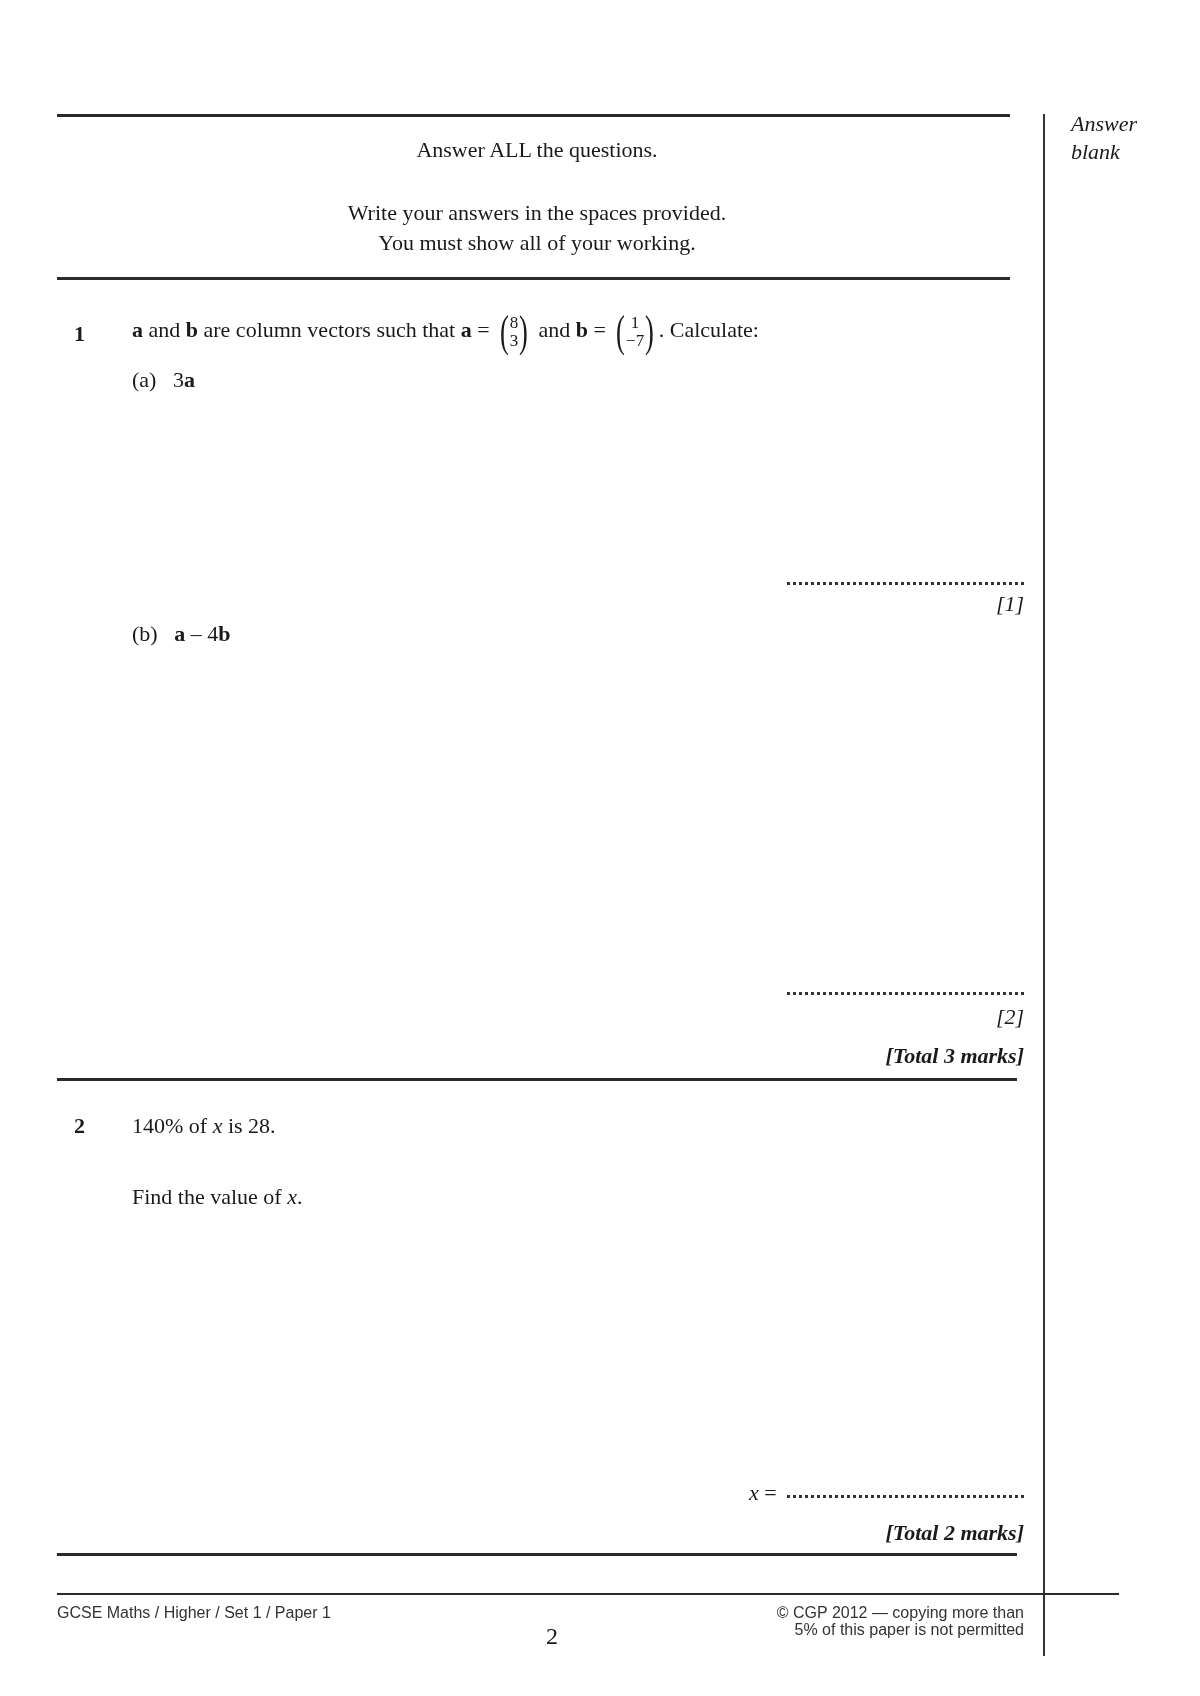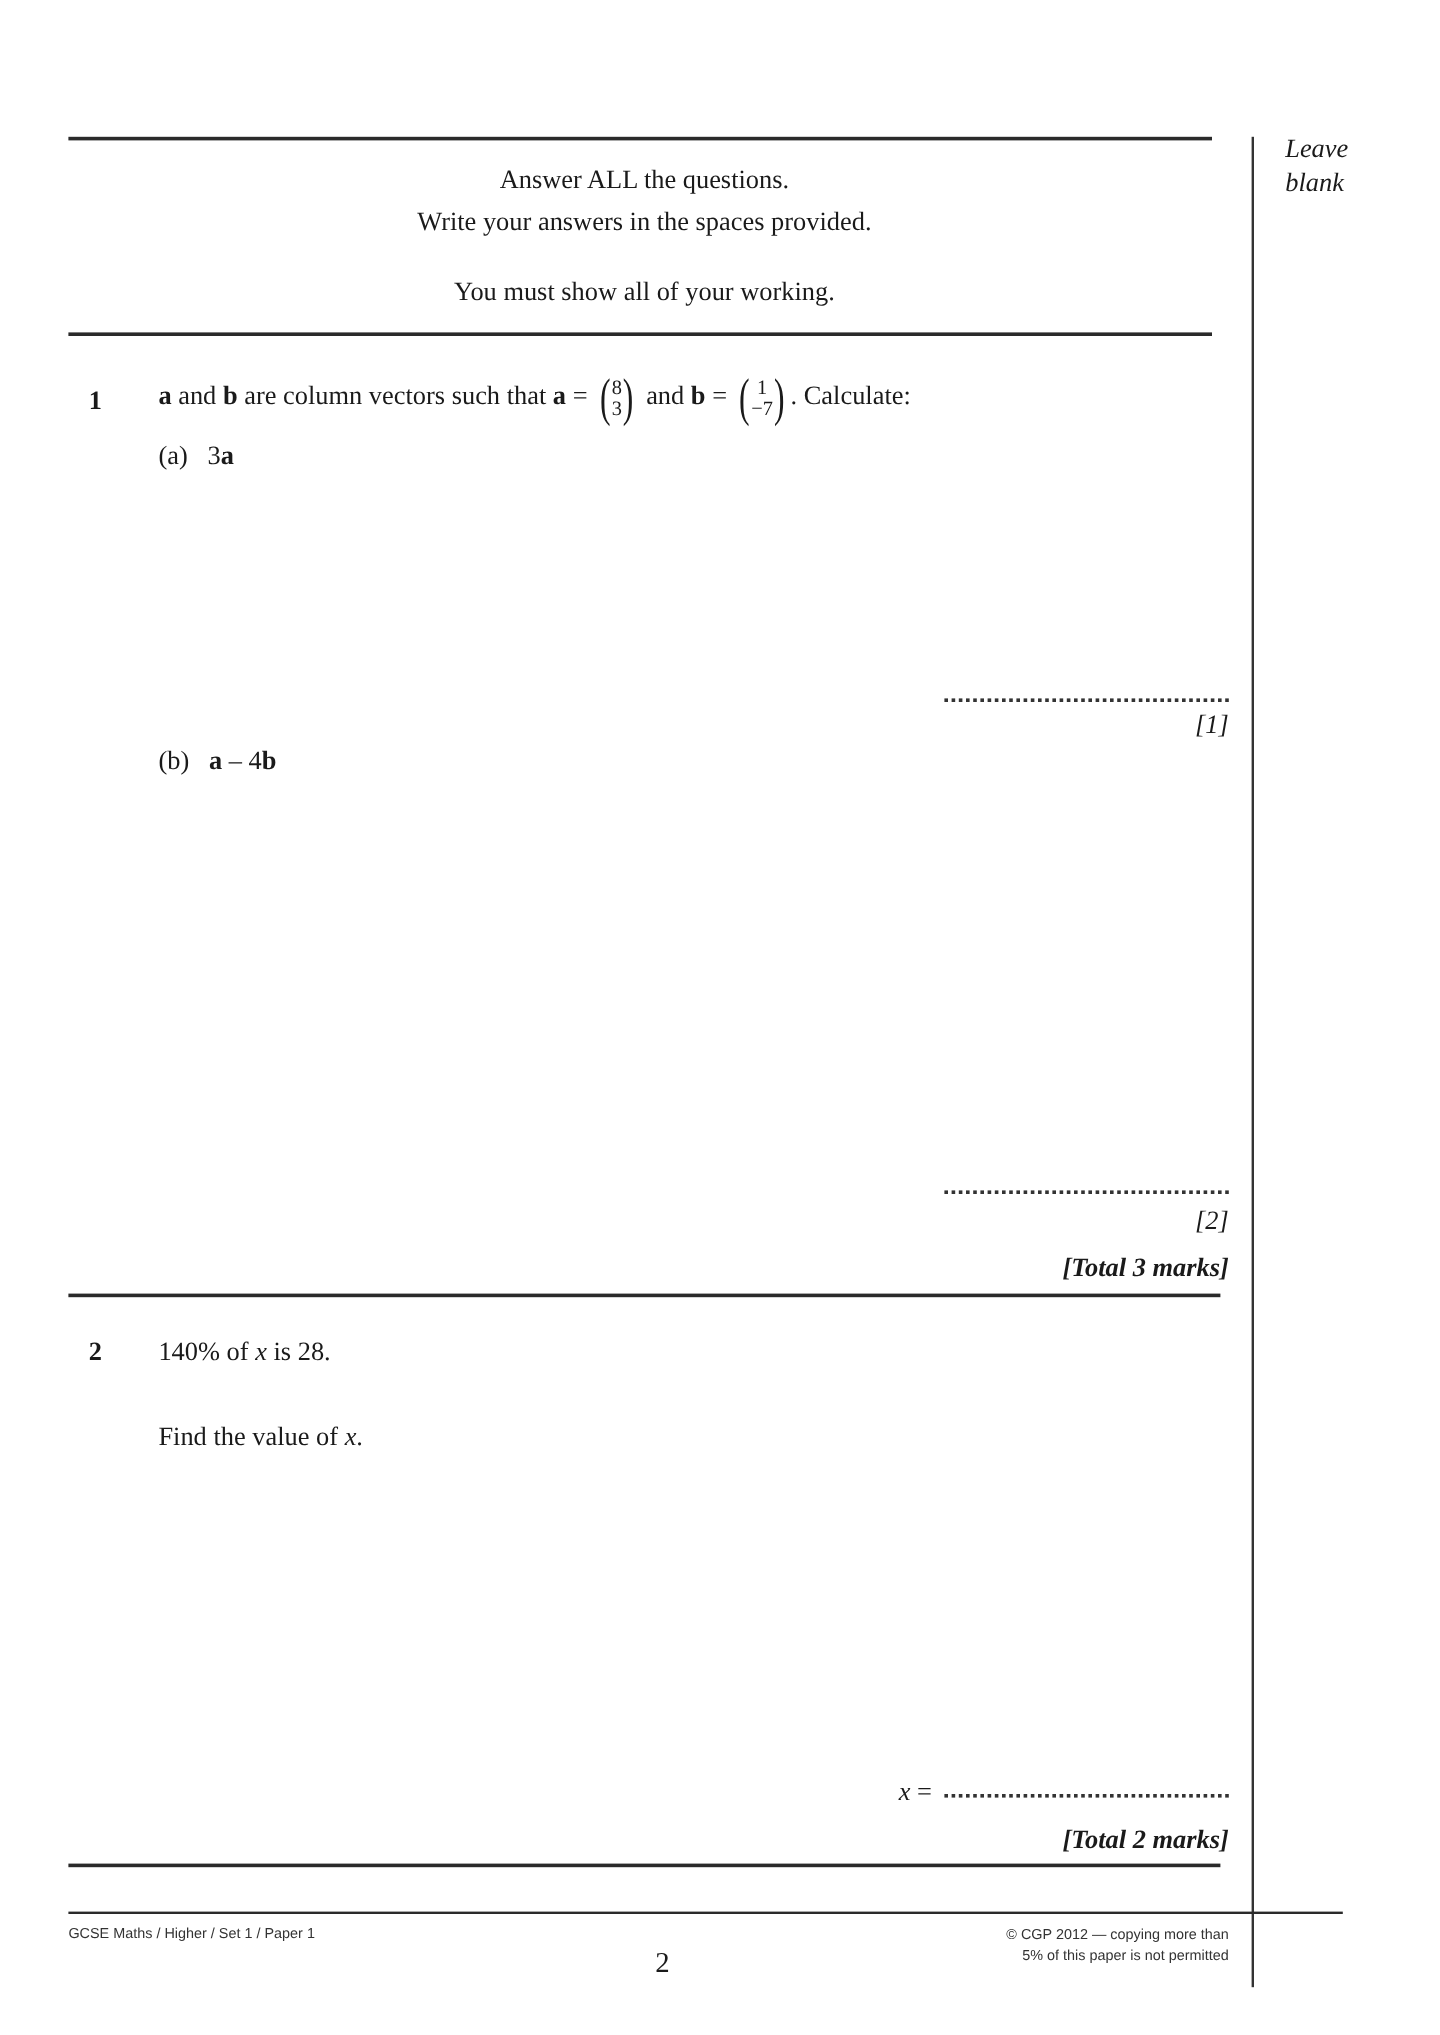--- a/index.html
+++ b/index.html
@@ -12,35 +12,35 @@
   .center-text { position:absolute; left:57px; width:960px; text-align:center; font-weight:normal; font-size:22px; }
   .qnum { position:absolute; left:74px; font-weight:bold; font-size:22px; }
   .qtext { position:absolute; left:132px; font-size:22px; white-space:nowrap; }
   .right { position:absolute; right:176px; font-size:22px; text-align:right; white-space:nowrap; }
   .dots { position:absolute; left:787px; width:237px; height:0; border-bottom:3px dotted #333; }
   .italic { font-style:italic; }
   .bolditalic { font-weight:bold; font-style:italic; }
   .vec { display:inline-flex; align-items:center; vertical-align:middle; margin:0 2px; }
   .paren { font-size:44px; line-height:44px; font-weight:normal; transform:scaleX(0.6); display:inline-block; }
   .vcol { display:inline-flex; flex-direction:column; align-items:center; font-size:17px; line-height:18px; margin:0 -2px; }
-  .footer-sans { font-family:"Liberation Sans", sans-serif; font-size:12px; color:#333; }
+  .footer-sans { font-family:"Liberation Sans", sans-serif; font-size:16px; color:#333; }
   b { font-weight:bold; }
 </style>
 </head>
 <body>
 
 <div class="vline" style="left:1043px; top:114px; height:1542px;"></div>
 <div class="abs italic" style="left:1071px; top:110px; font-size:22px; line-height:28px;">
-  <div>Leave</div>
+  <div>Answer</div>
   <div>blank</div>
 </div>
 
 <div class="rule thick" style="left:57px; top:114px; width:953px;"></div>
 <div class="center-text" style="top:137px;">Answer ALL the questions.</div>
-<div class="center-text" style="top:172px;">Write your answers in the spaces provided.</div>
+<div class="center-text" style="top:200px;">Write your answers in the spaces provided.</div>
 <div class="center-text" style="top:230px;">You must show all of your working.</div>
 <div class="rule thick" style="left:57px; top:277px; width:953px;"></div>
 
 <div class="qnum" style="top:321px;">1</div>
 <div class="qtext" style="top:306px; line-height:48px;">
   <b>a</b><span> and </span><b>b</b><span> are column vectors such that </span><b>a</b><span> = </span><span class="vec">
       <span class="paren">(</span>
       <span class="vcol">
         <span>8</span>
         <span>3</span>

